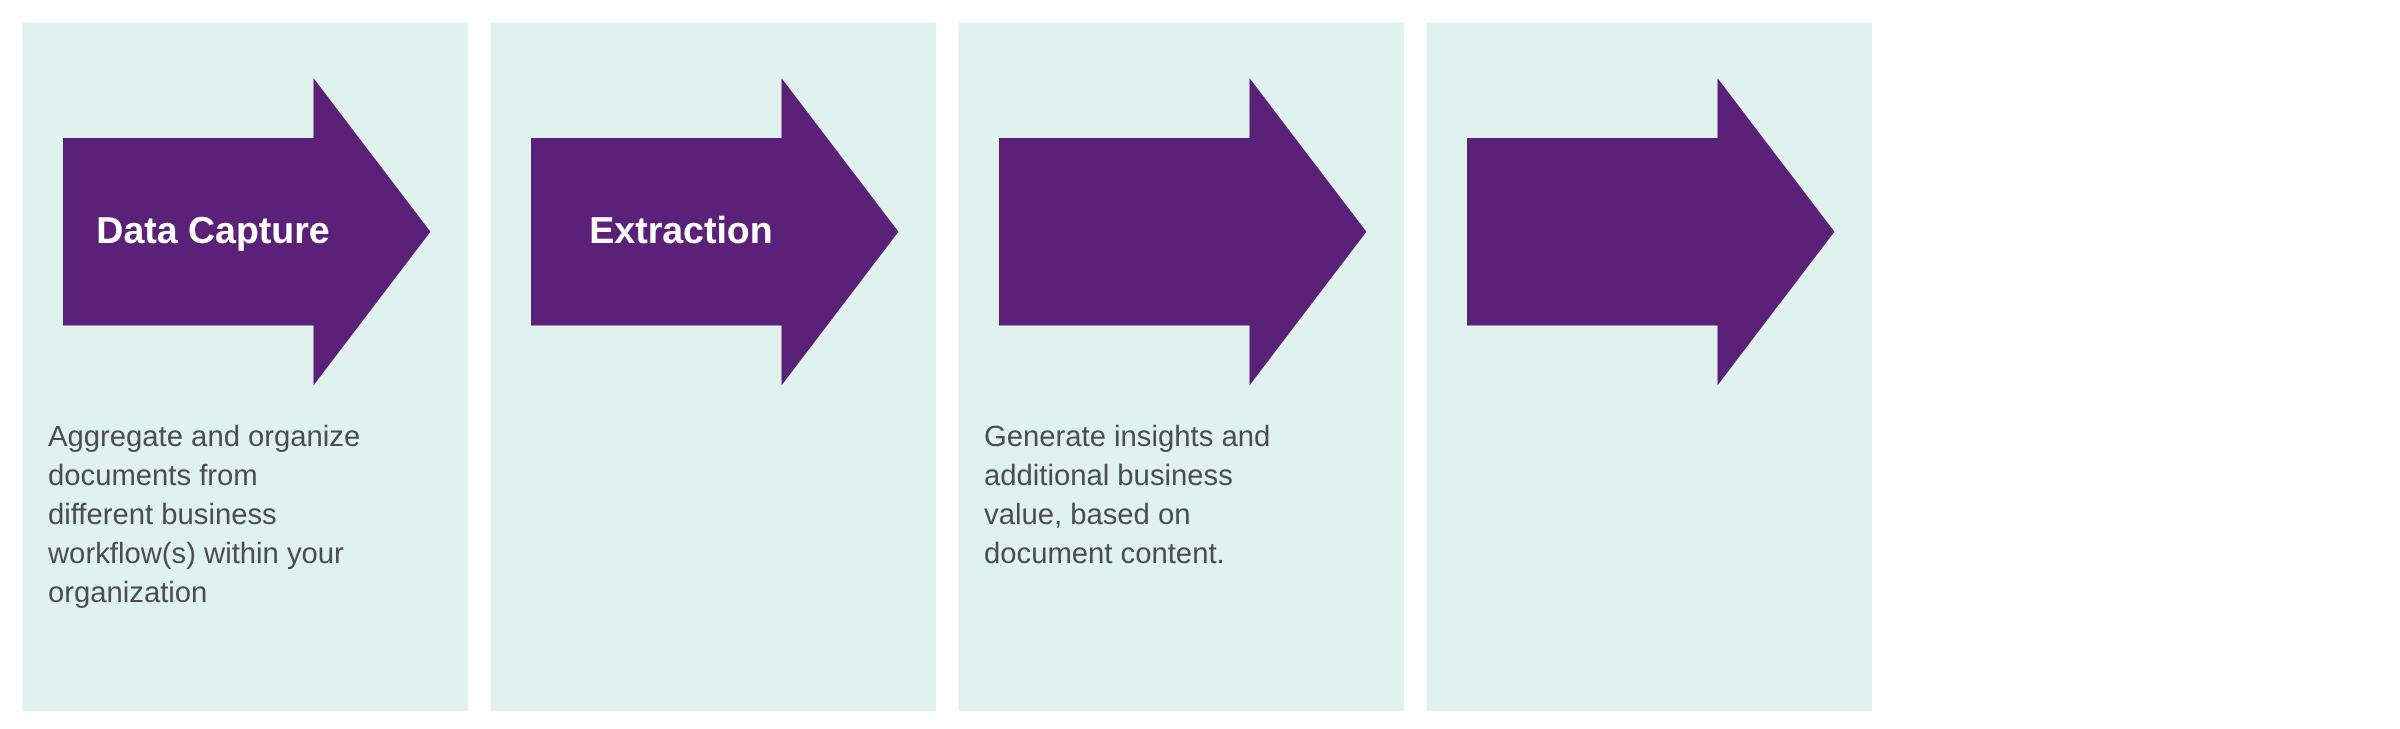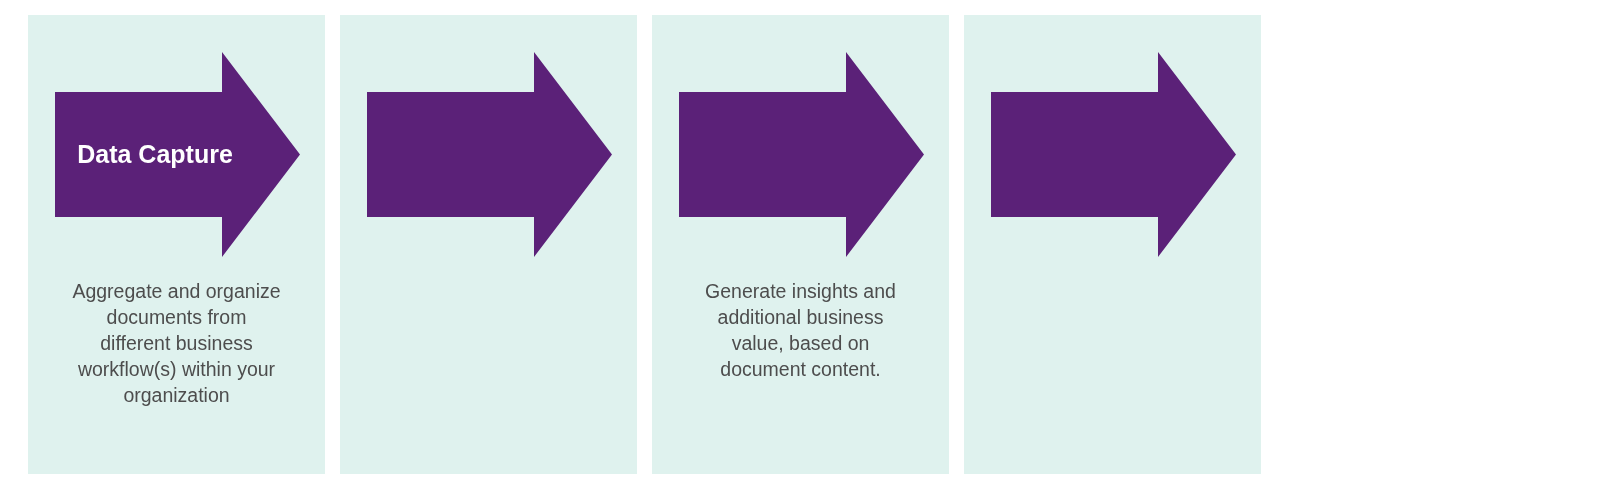--- a/index.html
+++ b/index.html
@@ -10,21 +10,21 @@
   }
   .canvas {
     position: relative;
     width: 1600px;
     height: 486px;
     background: #ffffff;
     overflow: hidden;
   }
   .cards-row {
     position: absolute;
-    left: 28px;
+    left: 15px;
     top: 15px;
     display: flex;
     gap: 15px;
   }
   .step-card {
     position: relative;
     width: 297px;
     height: 459px;
     background: #dff2ee;
   }
@@ -57,21 +57,20 @@
     font-size: 25px;
     font-weight: bold;
     line-height: 31px;
     white-space: pre-line;
   }
   .card-desc {
     position: absolute;
     top: 263px;
     left: 17px;
     right: 17px;
-    text-align: center;
     color: #4d4d4d;
     font-size: 19.5px;
     line-height: 26px;
     white-space: pre-line;
   }
 </style>
 </head>
 <body>
 
 <div class="canvas">
@@ -91,20 +90,21 @@
 organization</div>
     </div>
 
 
     <div class="step-card">
       <div class="arrow-wrap">
         <svg viewBox="0 0 245 205" preserveAspectRatio="none">
           <polygon points="0,40 167,40 167,0 245,102.5 167,205 167,165 0,165"></polygon>
         </svg>
       </div>
+      <div class="arrow-label">Extraction</div>
     </div>
 
     <div class="step-card">
       <div class="arrow-wrap">
         <svg viewBox="0 0 245 205" preserveAspectRatio="none">
           <polygon points="0,40 167,40 167,0 245,102.5 167,205 167,165 0,165"></polygon>
         </svg>
       </div>
       <div class="card-desc">Generate insights and
 additional business

